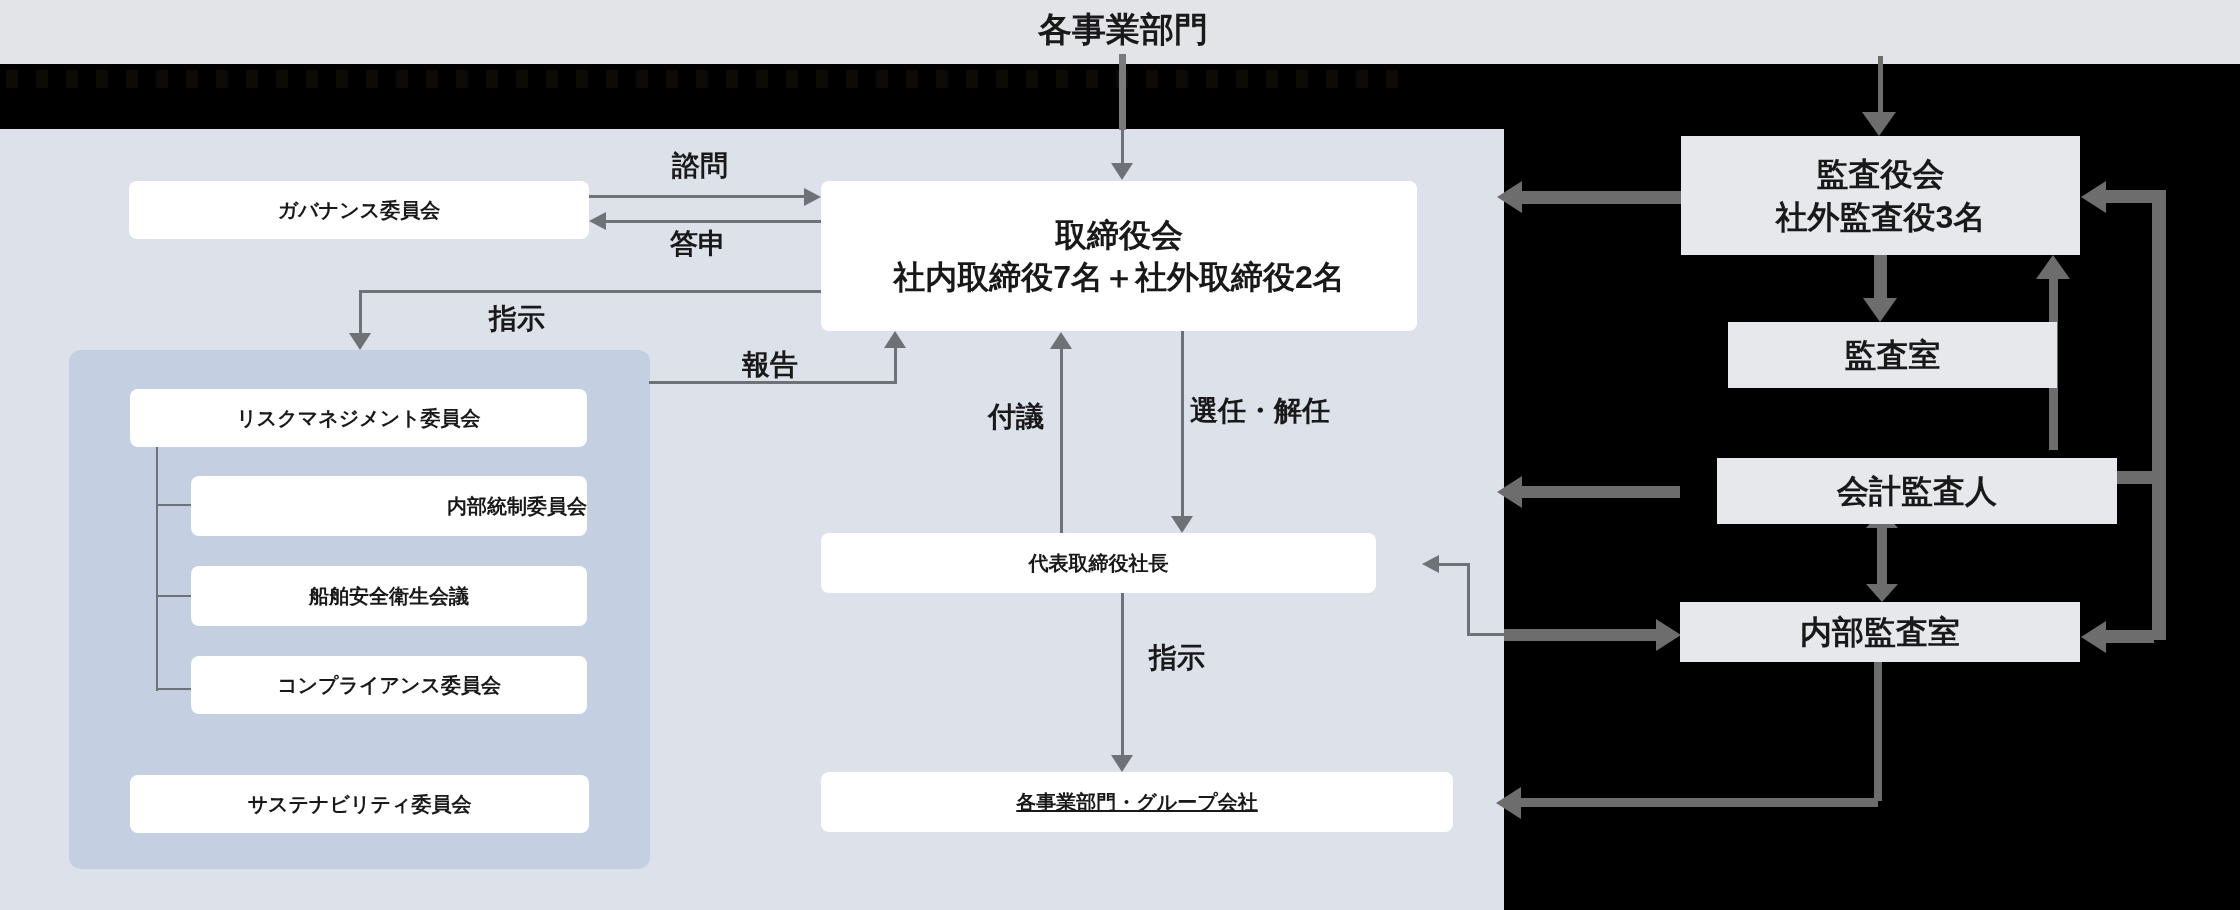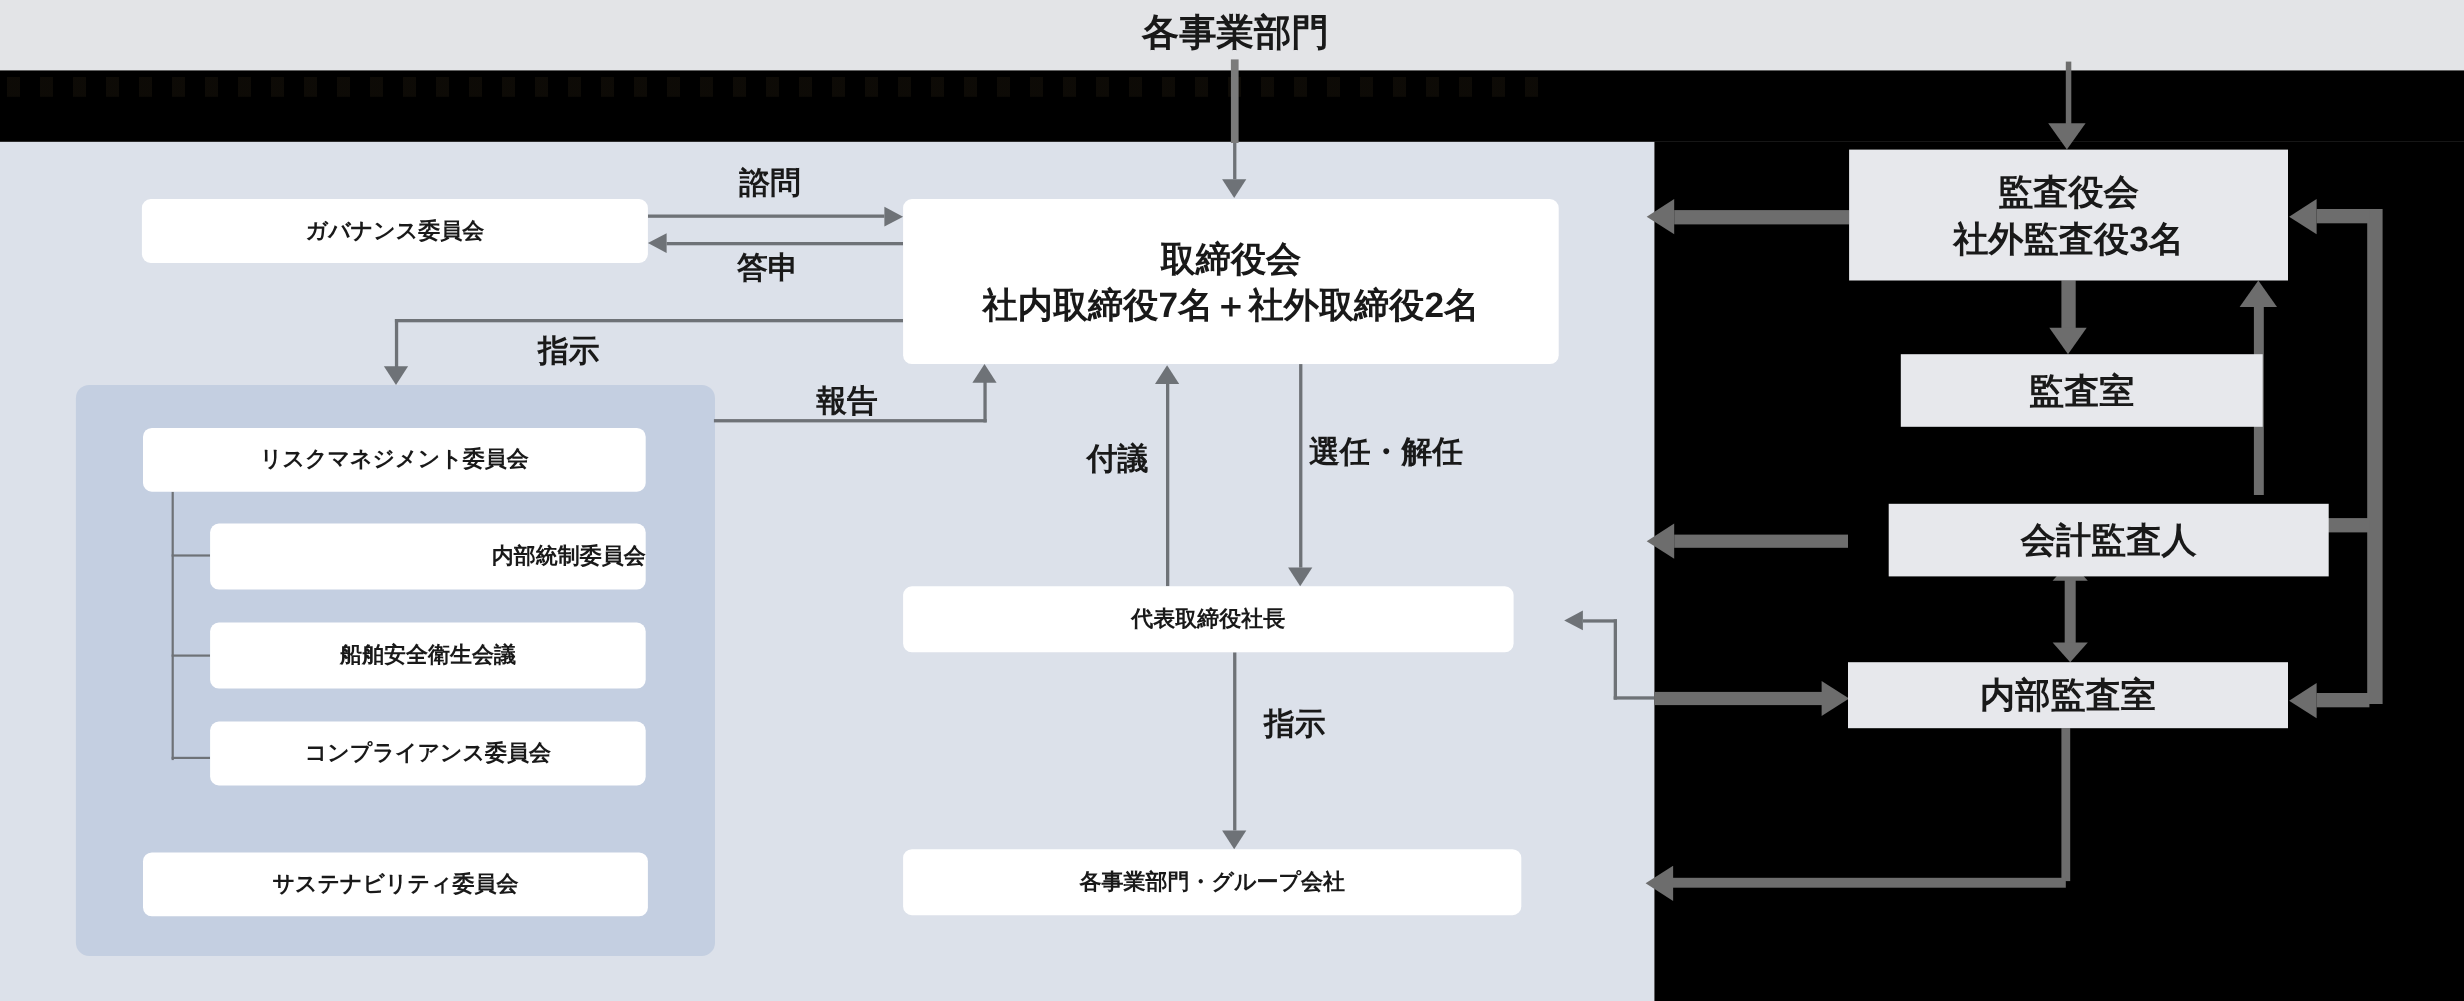--- a/index.html
+++ b/index.html
@@ -152,21 +152,21 @@
   </div>
 
   <div class="abs node node-white" style="left:130px;top:775px;width:459px;height:58px;">
     <span>サステナビリティ委員会</span>
   </div>
 
   <div class="abs node node-white" style="left:821px;top:533px;width:555px;height:60px;">
     <span>代表取締役社長</span>
   </div>
 
-  <div class="abs node node-white" style="left:821px;top:772px;width:562px;height:60px;">
+  <div class="abs node node-white" style="left:821px;top:772px;width:632px;height:60px;text-decoration:underline;">
     <span>各事業部門・グループ会社</span>
   </div>
 
   <div class="abs node node-gray big-font" style="left:1681px;top:136px;width:399px;height:119px;">
     <span>監査役会</span>
     <span>社外監査役3名</span>
   </div>
 
   <div class="abs node node-gray big-font" style="left:1728px;top:322px;width:329px;height:66px;">
     <span>監査室</span>

